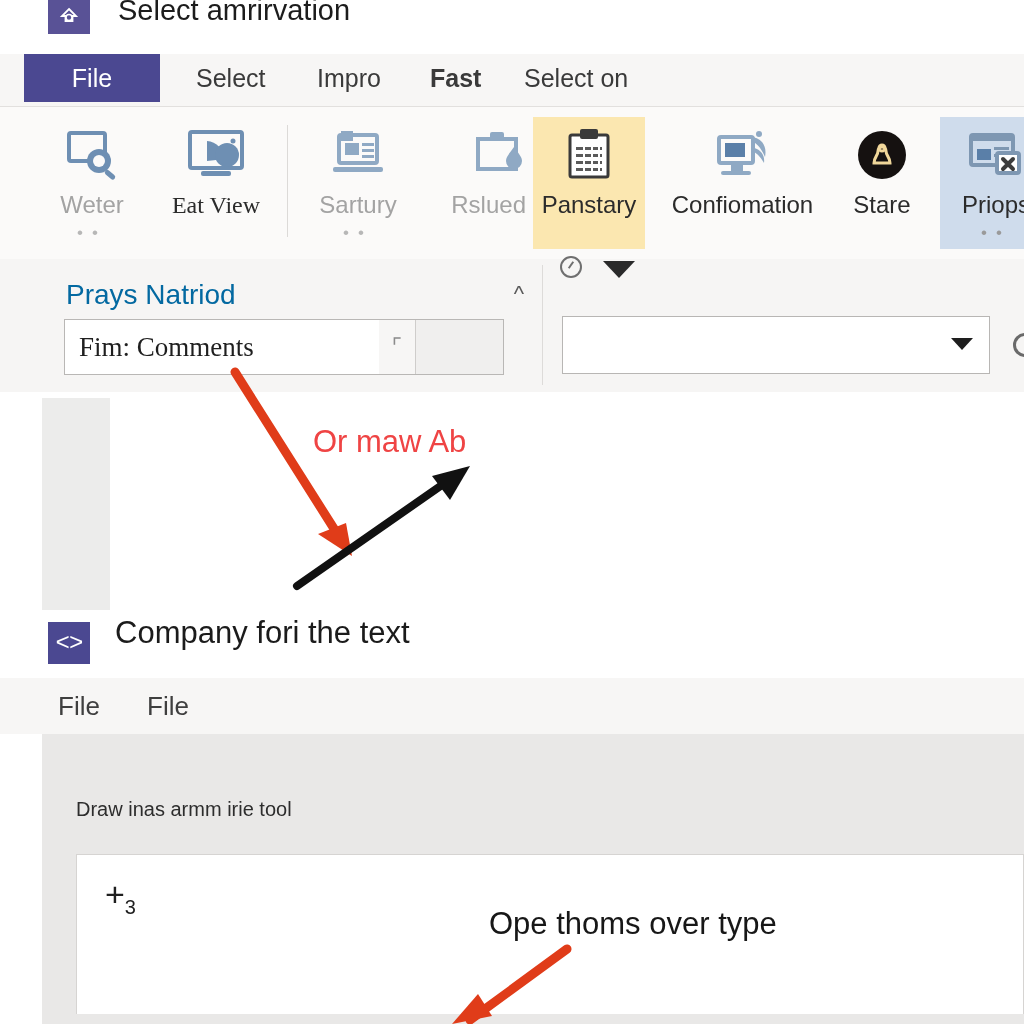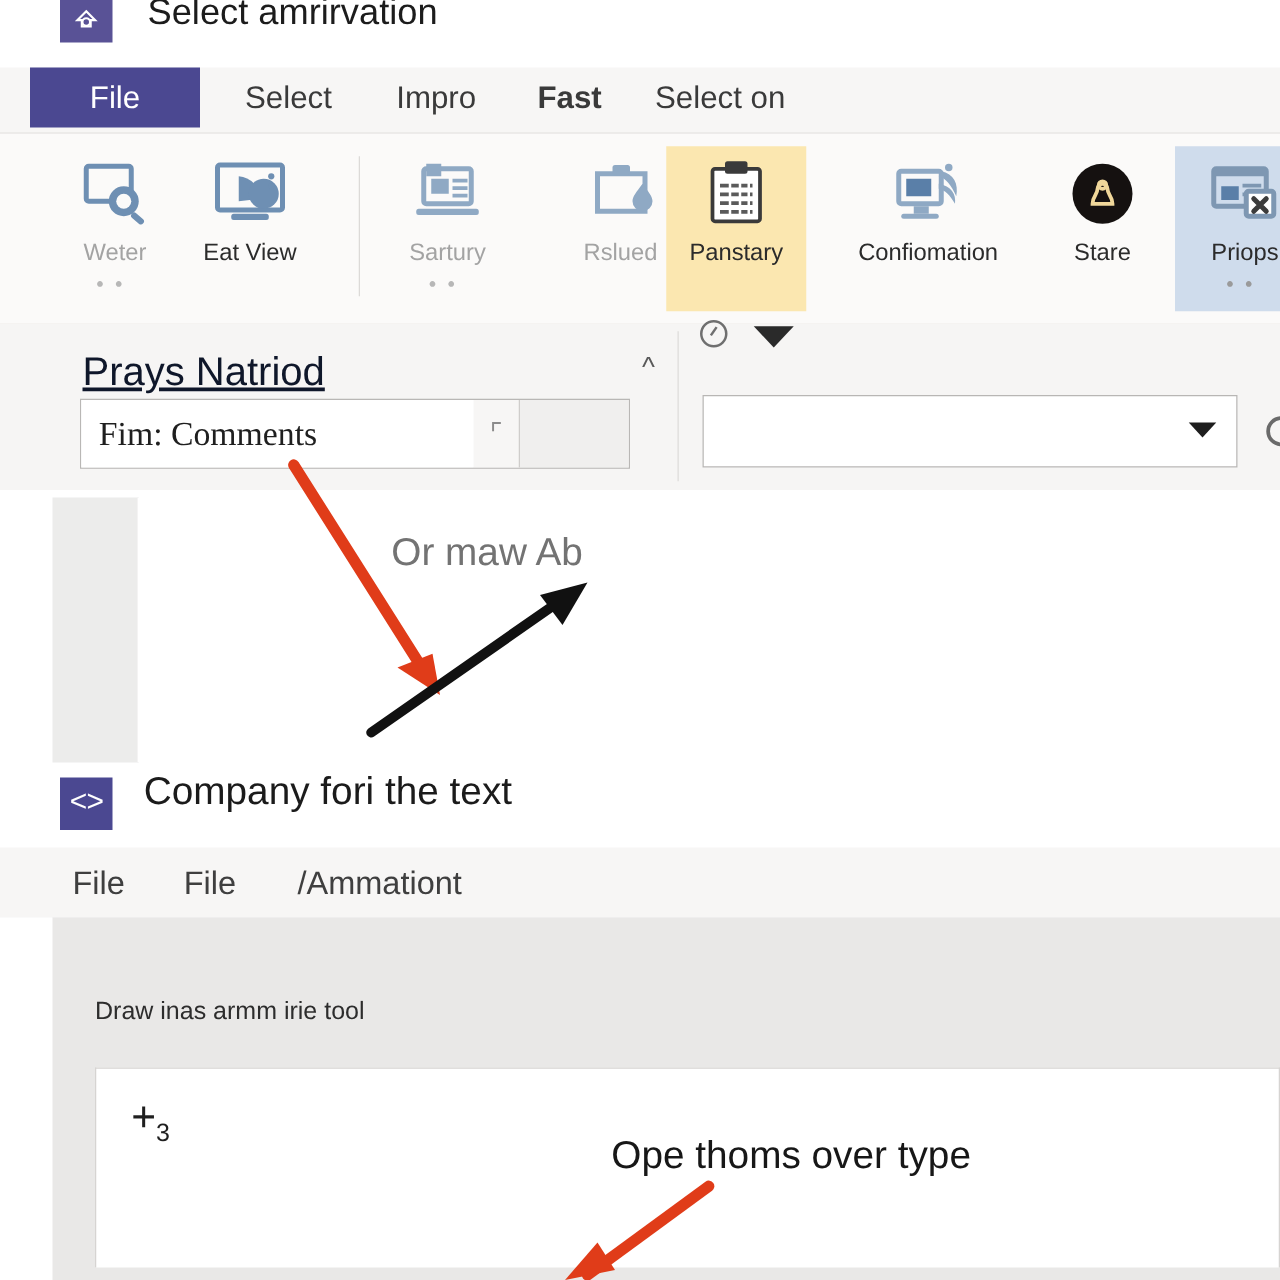--- a/index.html
+++ b/index.html
@@ -44,35 +44,35 @@
     background:#fbfaf9;border-bottom:1px solid #dedcda;
   }
   .rib-sep{position:absolute;top:18px;width:1px;height:112px;background:#dcdad8;}
   .rib-tile{
     position:absolute;top:10px;width:112px;height:132px;
     display:flex;flex-direction:column;align-items:center;justify-content:flex-start;
   }
   .rib-tile.hl-yellow{background:#fbe7b0;}
   .rib-tile.hl-blue{background:#cfdcec;}
   .rib-ico{height:76px;display:flex;align-items:center;justify-content:center;}
-  .rib-lbl{font-size:19px;color:#2b2b2b;white-space:nowrap;line-height:1;}
+  .rib-lbl{font-size:24px;color:#2b2b2b;white-space:nowrap;line-height:1;}
   .rib-lbl.dim{color:#a3a3a3;}
   .rib-dots{margin-top:7px;font-size:17px;color:#9a9a9a;letter-spacing:9px;line-height:1;}
   .rib-dots.dimmer{color:#b7b7b7;}
 
   
   .propstrip{
     position:absolute;left:0;top:259px;width:1024px;height:133px;
     background:#f6f5f4;border-bottom:1px solid #d9d7d5;
   }
   .prop-left{
     position:absolute;left:42px;top:6px;width:500px;height:120px;
     border-right:1px solid #dddbd9;
   }
-  .prop-title{position:absolute;left:24px;top:14px;font-size:32px;color:#0f172a;text-decoration:underline;}
+  .prop-title{position:absolute;left:24px;top:14px;font-size:28px;color:#0369a1;}
   .chev-up{position:absolute;right:18px;top:16px;font-size:22px;color:#5a5a5a;}
   .prop-field{
     position:absolute;left:22px;top:54px;width:440px;height:56px;
     border:1px solid #b9b7b5;background:#f2f1f0;box-sizing:border-box;display:flex;font-family:Liberation Serif, serif;
   }
   .prop-field .val{
     flex:0 0 300px;background:#ffffff;display:flex;align-items:center;
     padding-left:14px;font-size:27px;color:#1f1f1f;white-space:nowrap;
   }
   .prop-field .caret{
@@ -113,21 +113,21 @@
     position:absolute;left:0;top:392px;width:1024px;height:222px;background:#ffffff;
   }
   .canvas-rail{
     position:absolute;left:42px;top:6px;width:68px;height:212px;background:#ececeb;
     border-right:1px solid #e3e2e1;
   }
   .canvas-sheet{
     position:absolute;left:110px;top:6px;width:914px;height:212px;background:#ffffff;
   }
   .note-a{
-    position:absolute;left:313px;top:424px;font-size:31px;color:#737373;white-space:nowrap;
+    position:absolute;left:313px;top:424px;font-size:31px;color:#ef4444;white-space:nowrap;
   }
 
   
   .doc2{
     position:absolute;left:0;top:614px;width:1024px;height:64px;background:#ffffff;
   }
   .doc2-icon{
     position:absolute;left:48px;top:8px;width:42px;height:42px;background:#4b4891;
     display:flex;align-items:center;justify-content:center;
     color:#ffffff;font-size:24px;font-family:"Liberation Mono", monospace;letter-spacing:-1px;
@@ -204,21 +204,21 @@
           <rect x="6" y="6" width="36" height="28" rx="2" fill="none" stroke="#6e8fb3" stroke-width="4"></rect>
           <circle cx="36" cy="34" r="12" fill="#6e8fb3"></circle>
           <circle cx="36" cy="34" r="6" fill="#fbfaf9"></circle>
           <rect x="44" y="42" width="12" height="5" rx="2.5" fill="#6e8fb3" transform="rotate(40 44 42)"></rect>
         </svg>
       </div>
       <div class="rib-lbl dim">Weter</div>
       <div class="rib-dots dimmer">••</div>
     </div>
 
-    <div class="rib-tile" style="left:144px;">
+    <div class="rib-tile" style="left:160px;font-family:Liberation Serif, serif;">
       <div class="rib-ico">
         <svg width="62" height="56" viewBox="0 0 62 56">
           <rect x="5" y="5" width="52" height="36" rx="2" fill="none" stroke="#6e8fb3" stroke-width="4"></rect>
           <path d="M22 34 L22 14 A20 20 0 0 1 40 32 Z" fill="#6e8fb3"></path>
           <circle cx="42" cy="28" r="12" fill="#6e8fb3"></circle>
           <circle cx="48" cy="14" r="2.5" fill="#6e8fb3"></circle>
           <circle cx="48" cy="22" r="2.5" fill="#6e8fb3"></circle>
           <rect x="16" y="44" width="30" height="5" rx="2" fill="#6e8fb3"></rect>
         </svg>
       </div>
@@ -345,21 +345,20 @@
   <div class="note-a">Or maw Ab</div>
 
   <div class="doc2">
     <div class="doc2-icon">&lt;&gt;</div>
     <div class="doc2-title">Company fori the text</div>
   </div>
 
   <div class="tabbar2">
     <div class="tab2" style="left:58px;">File</div>
     <div class="tab2" style="left:147px;">File</div>
-    <div class="tab2" style="left:238px;">/Ammationt</div>
   </div>
 
   <div class="panel2">
     <div class="panel2-rail"></div>
     <div class="panel2-body">
       <div class="panel2-label">Draw inas armm irie tool</div>
       <div class="panel2-box">
         <div class="plus-mark"><span>+</span><sub>3</sub></div>
       </div>
     </div>

